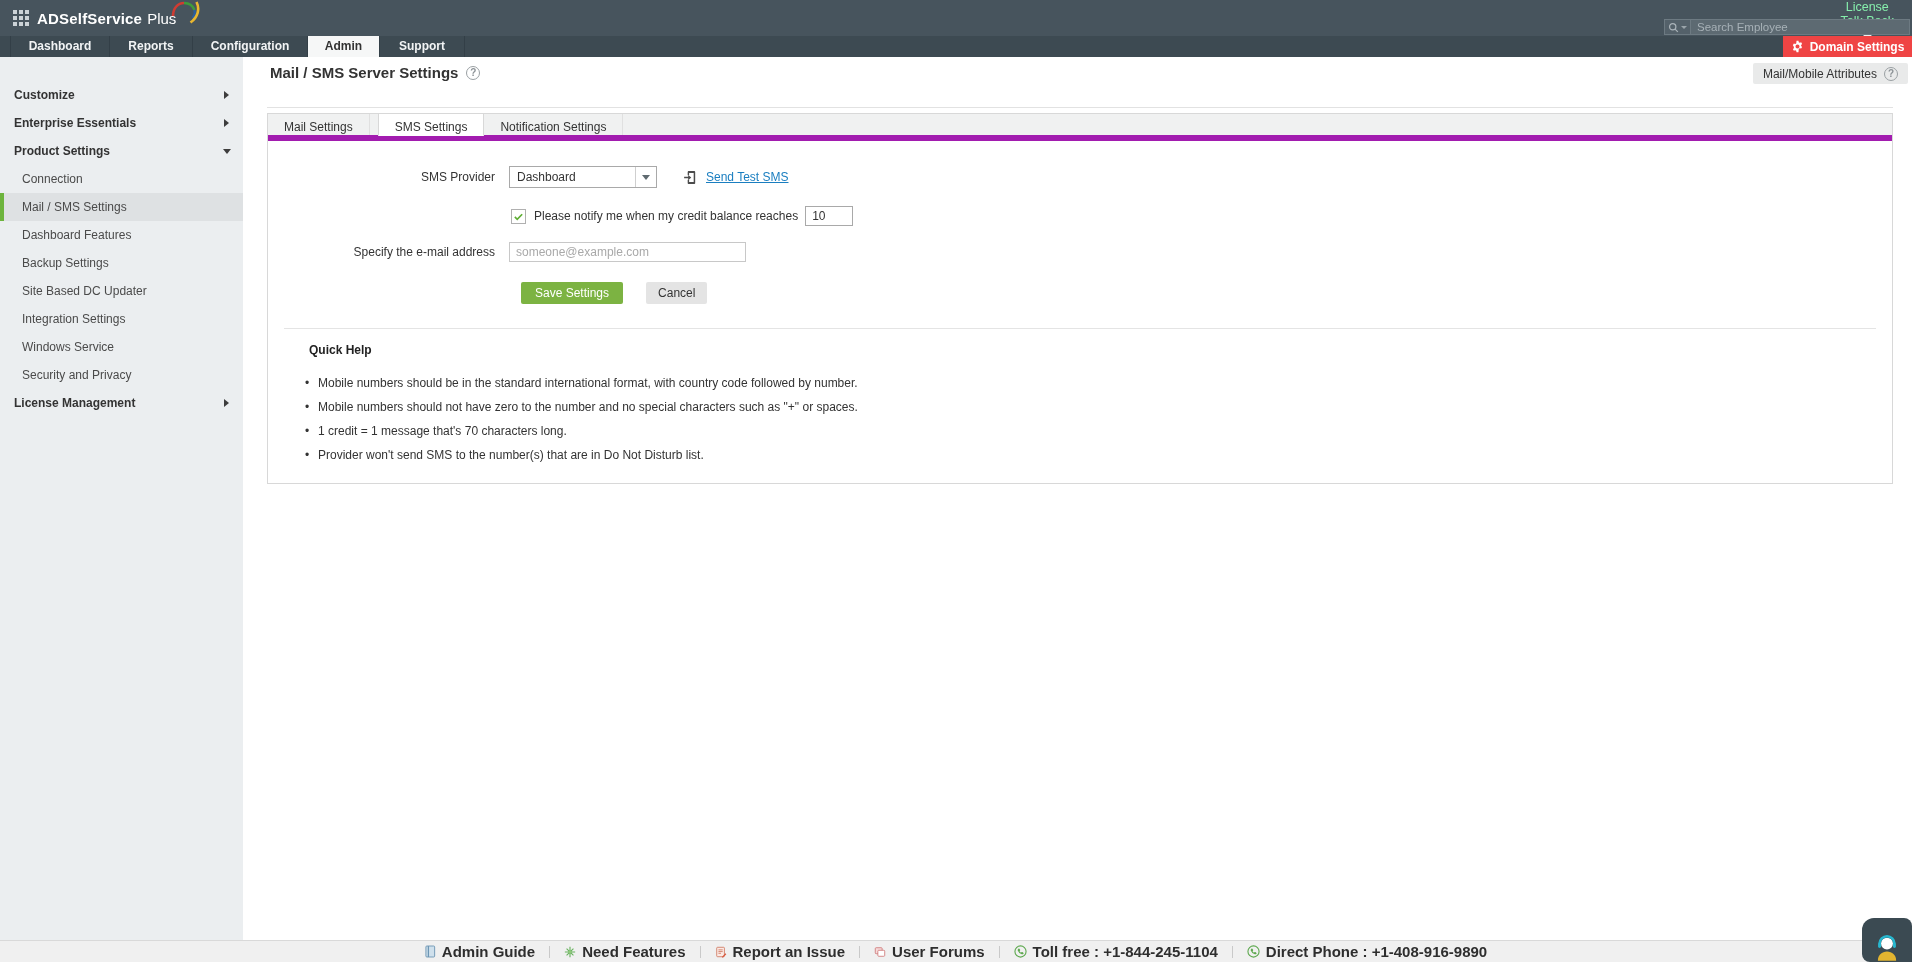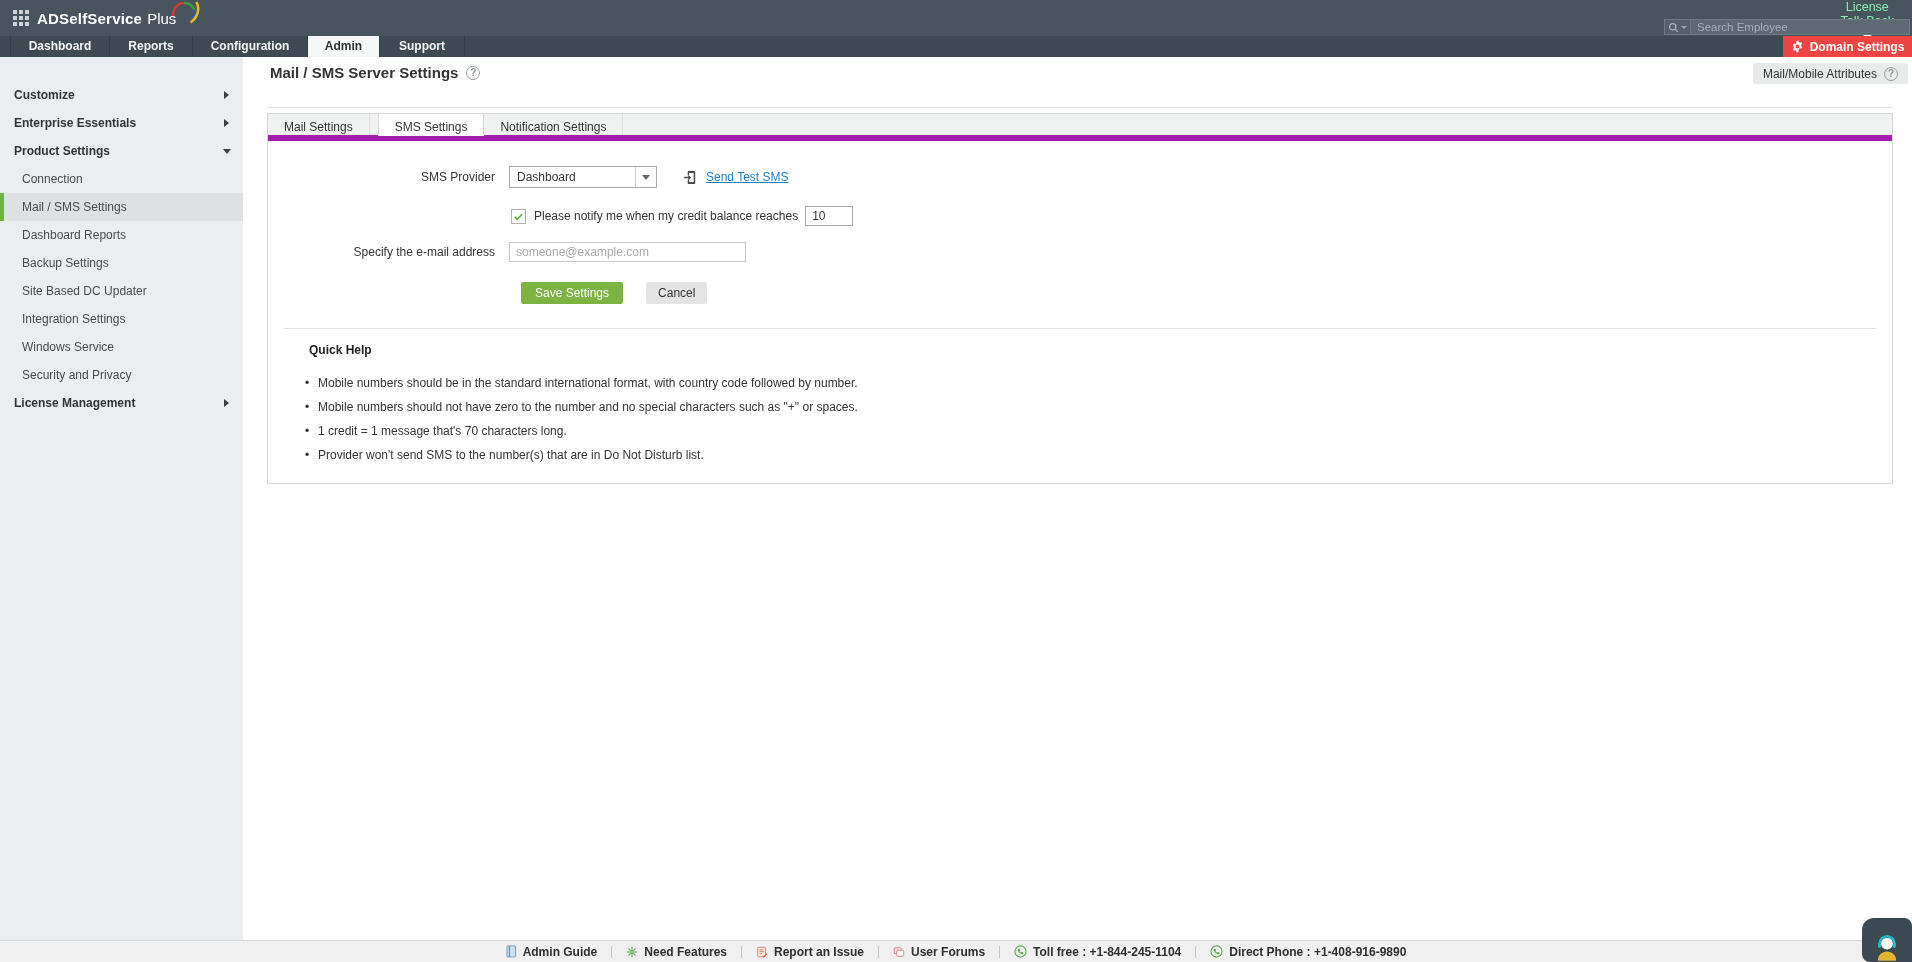--- a/index.html
+++ b/index.html
@@ -71,21 +71,21 @@
   .text-input::placeholder { color:#a9a9a9; }
   .btn-save { height:22px; padding:0 14px; background:#7cb342; border:none; border-radius:2px; color:#fff; font-size:12px; margin-left:12px; cursor:pointer; font-family:"Liberation Sans", sans-serif; }
   .btn-cancel { height:22px; padding:0 12px; background:#e4e4e4; border:none; border-radius:2px; color:#333; font-size:12px; margin-left:23px; cursor:pointer; font-family:Liberation Sans, sans-serif; }
   .qh-divider { position:absolute; top:214px; left:16px; right:16px; border-top:1px solid #e4e4e4; }
   .qh-title { position:absolute; top:229px; left:41px; font-size:12px; font-weight:bold; color:#222; }
   .qh-list { position:absolute; top:257px; left:37px; right:30px; list-style:none; }
   .qh-list li { position:relative; height:24px; line-height:24px; padding-left:13px; font-size:12px; color:#333; }
   .qh-list li::before { content:"\2022"; position:absolute; left:0; top:0; color:#333; }
   
   .footer { position:absolute; left:0; bottom:0; width:1912px; height:22px; background:#f0f0f0; border-top:1px solid #d9d9d9; display:flex; align-items:center; justify-content:center; }
-  .f-item { display:flex; align-items:center; gap:6px; padding:0 14px; font-size:12px; font-weight:bold; color:#2e2e2e; cursor:pointer; }
+  .f-item { display:flex; align-items:center; gap:6px; padding:0 14px; font-size:15px; font-weight:bold; color:#2e2e2e; cursor:pointer; }
   .f-sep { width:1px; height:12px; background:#c9c9c9; }
   
   .chat-widget { position:absolute; right:0; bottom:0; width:50px; height:44px; background:#3b4a52; border-radius:12px 8px 0 8px; display:flex; align-items:flex-end; justify-content:center; cursor:pointer; z-index:5; }
 </style>
 </head>
 <body>
 
 <header class="topbar">
   <span class="grid-icon">
     <i></i>
@@ -168,21 +168,21 @@
     <span>Product Settings</span>
     <i class="chev-down"></i>
   </div>
   <div class="side-item sub">
     <span>Connection</span>
   </div>
   <div class="side-item sub selected">
     <span>Mail / SMS Settings</span>
   </div>
   <div class="side-item sub">
-    <span>Dashboard Reports</span>
+    <span>Dashboard Features</span>
   </div>
   <div class="side-item sub">
     <span>Backup Settings</span>
   </div>
   <div class="side-item sub">
     <span>Site Based DC Updater</span>
   </div>
   <div class="side-item sub">
     <span>Integration Settings</span>
   </div>

